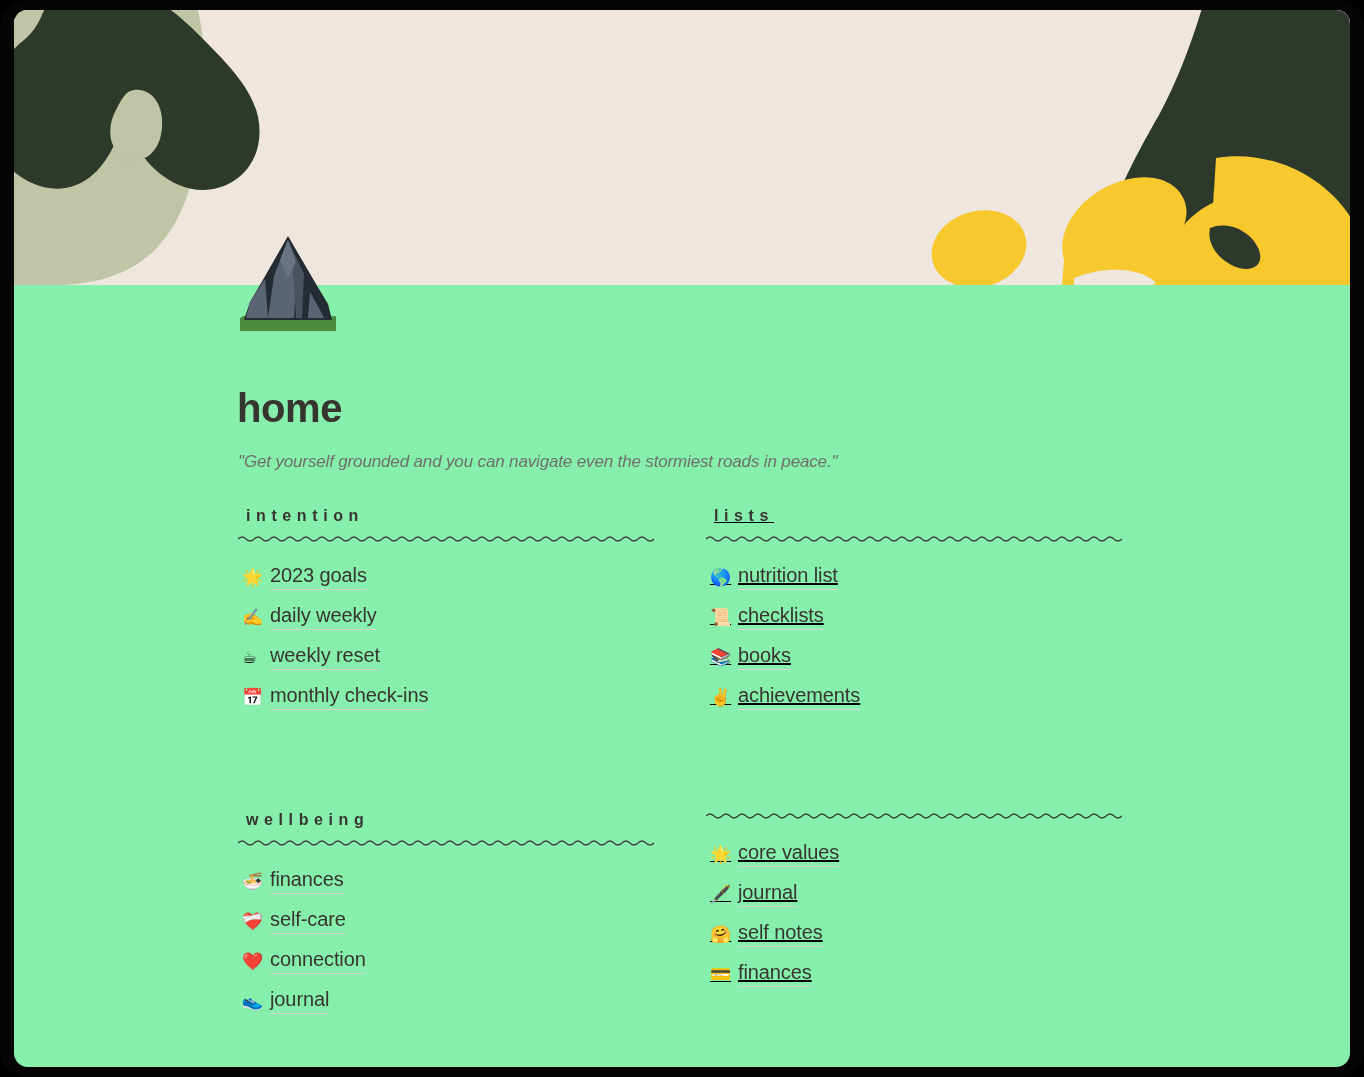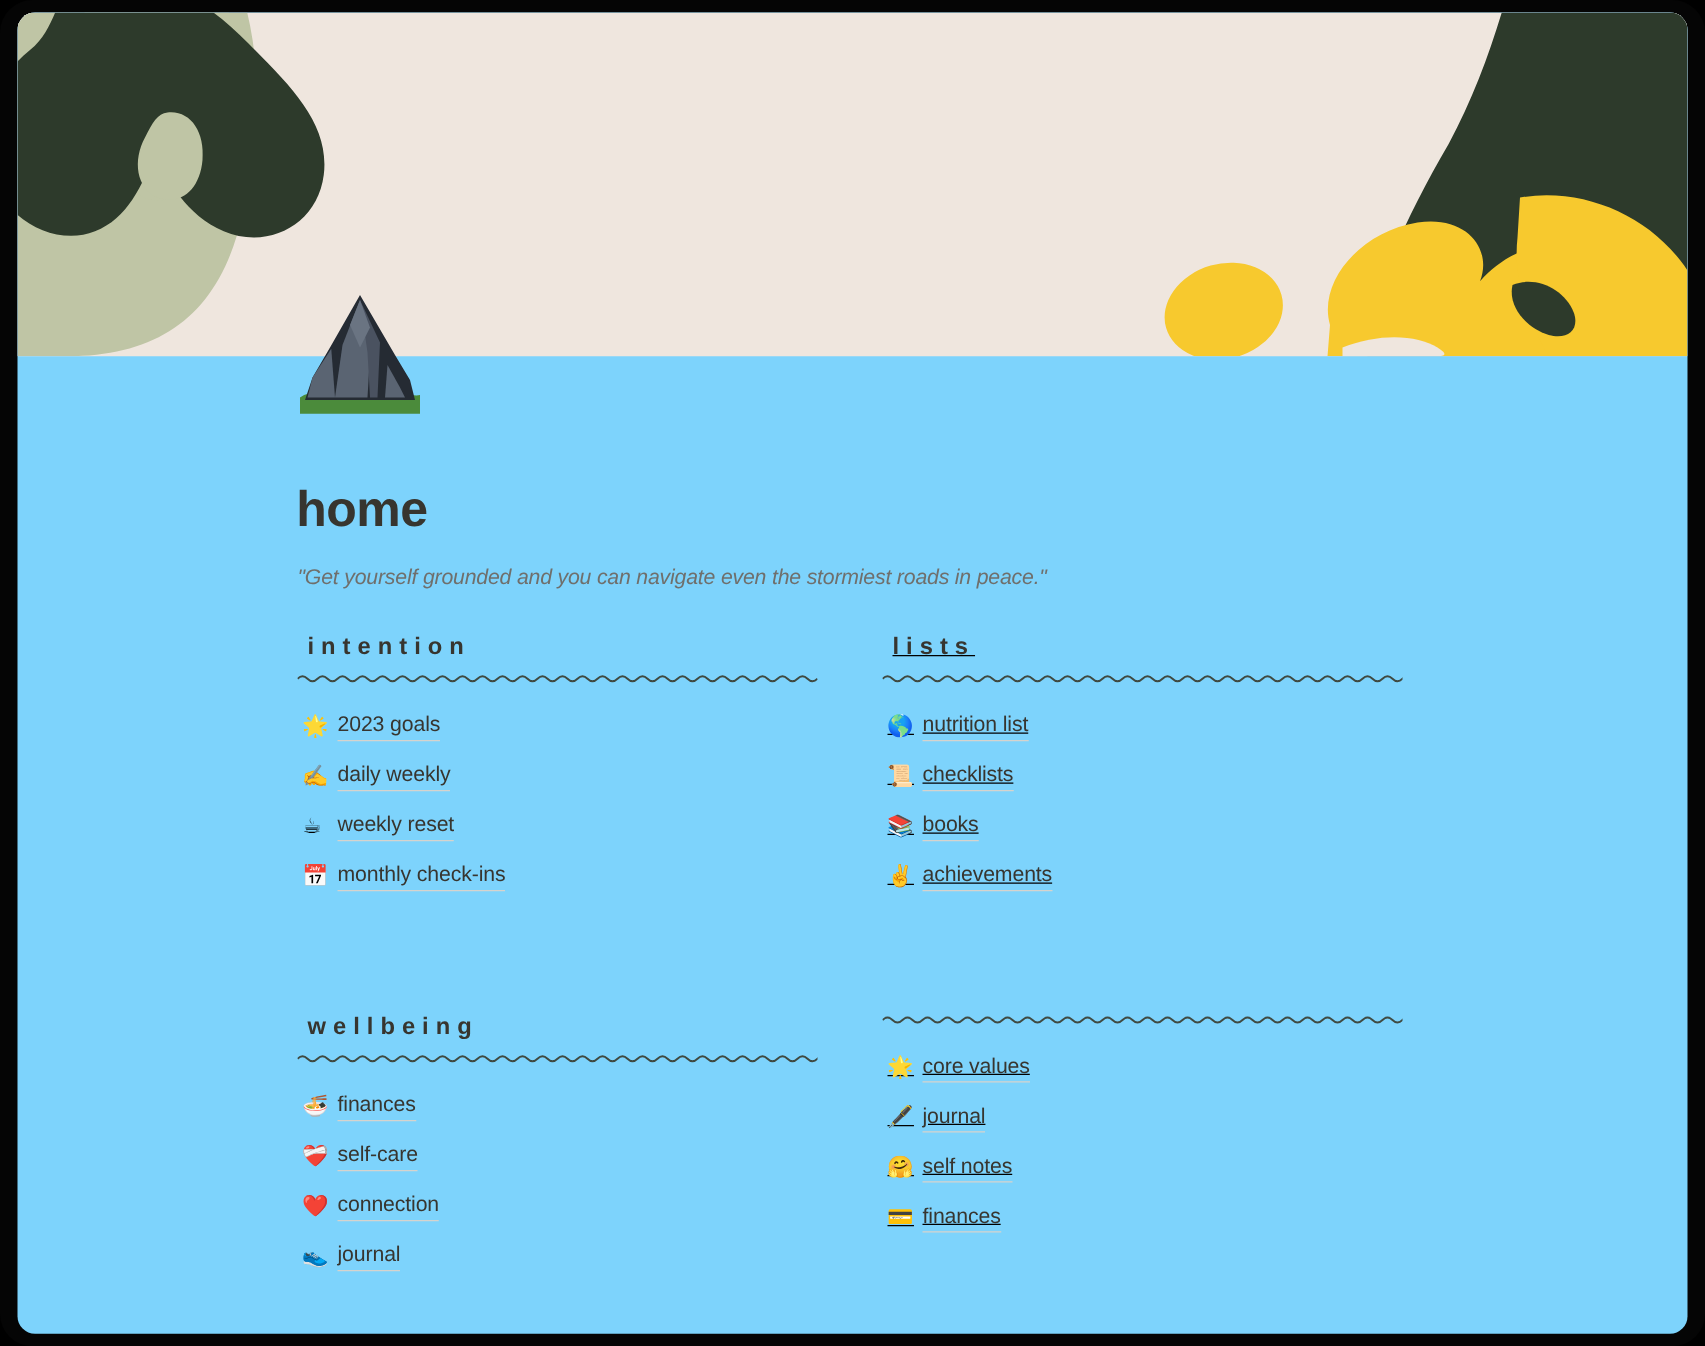--- a/index.html
+++ b/index.html
@@ -20,21 +20,21 @@
     background: #050505;
     border-radius: 26px;
     overflow: hidden;
   }
 
   #page {
     position: absolute;
     left: 14px; top: 10px;
     width: 1336px;
     height: 1057px;
-    background: #7dd3fc;
+    background: #86efac;
     border-radius: 14px;
     overflow: hidden;
   }
 
   
   #cover {
     position: absolute;
     left: 0; top: 0;
     width: 1336px;
     height: 275px;
@@ -92,21 +92,21 @@
   .section {
     position: absolute;
     width: 416px;
   }
   .col-left  { left: 224px; }
   .col-right { left: 692px; text-decoration: underline; }
   .row-top    { top: 222px; }
   .row-bottom { top: 494px; margin-top: 32px; }
 
   .section-title {
-    font-size: 19px;
+    font-size: 16px;
     font-weight: 600;
     letter-spacing: 5.6px;
     color: #37352F;
     padding-left: 8px;
     margin-bottom: 9px;
     white-space: nowrap;
   }
 
   .wavy {
     width: 416px;
@@ -125,21 +125,21 @@
     width: 32px;
     min-width: 32px;
     font-size: 17px;
     line-height: 1;
     text-align: left;
     padding-left: 4px;
     font-family: "DejaVu Sans", sans-serif;
     user-select: none;
   }
   .link-text {
-    font-size: 17px;
+    font-size: 20px;
     color: #37352F;
     letter-spacing: -0.1px;
     border-bottom: 1px solid #D6D3CD;
     padding-bottom: 2px;
     cursor: pointer;
     white-space: nowrap;
   }
 </style>
 </head>
 <body>

